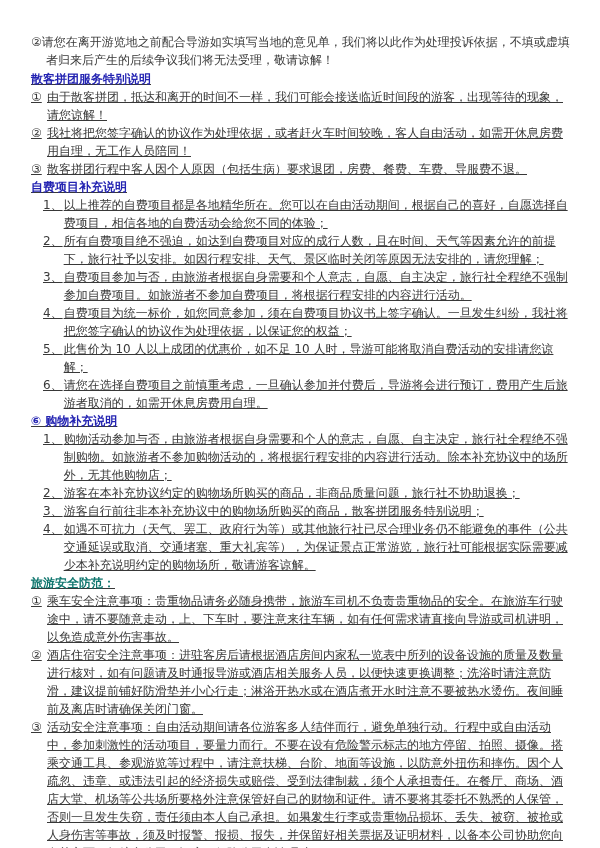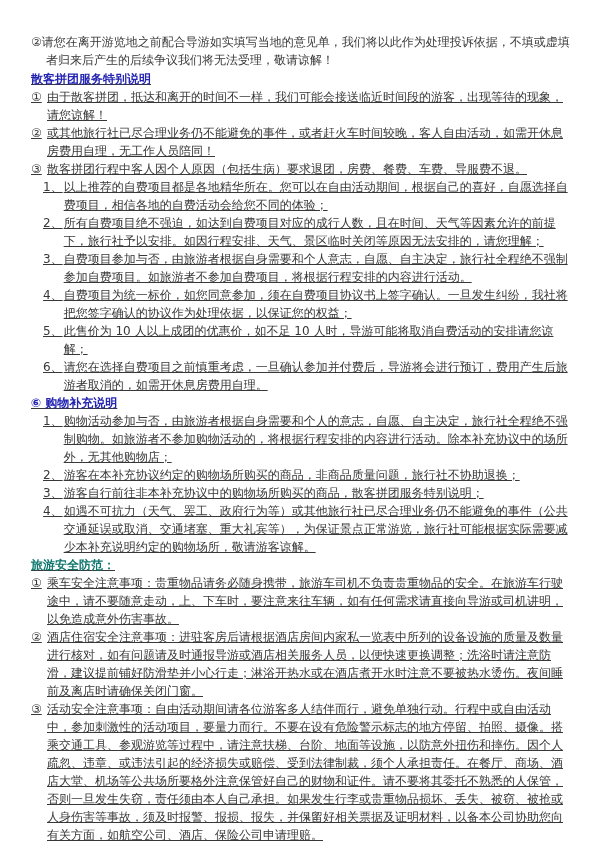--- a/index.html
+++ b/index.html
@@ -48,28 +48,29 @@
   <p class="intro">②请您在离开游览地之前配合导游如实填写当地的意见单，我们将以此作为处理投诉依据，不填或虚填者归来后产生的后续争议我们将无法受理，敬请谅解！</p>
   <div>
       <div class="section">
         <div class="heading blue">散客拼团服务特别说明</div>
         <div class="item circled">
           <span class="marker">①</span>
           <span class="itext"><span>由于散客拼团，抵达和离开的时间不一样，我们可能会接送临近时间段的游客，出现等待的现象，请您谅解！</span></span>
         </div>
         <div class="item circled">
           <span class="marker">②</span>
-          <span class="itext"><span>或其他旅行社已尽合理业务仍不能避免的事件，或者赶火车时间较晚，客人自由活动，如需开休息房费用自理，无工作人员陪同！</span></span>
+          <span class="itext"><span>我社将把您签字确认的协议作为处理依据，或者赶火车时间较晚，客人自由活动，如需开休息房费用自理，无工作人员陪同！</span></span>
         </div>
         <div class="item circled">
           <span class="marker">③</span>
           <span class="itext"><span>散客拼团行程中客人因个人原因（包括生病）要求退团，房费、餐费、车费、导服费不退。</span></span>
         </div>
       </div>
       <div class="section">
+        <div class="heading blue">自费项目补充说明</div>
         <div class="item numbered">
           <span class="marker">1、</span>
           <span class="itext"><span>以上推荐的自费项目都是各地精华所在。您可以在自由活动期间，根据自己的喜好，自愿选择自费项目，相信各地的自费活动会给您不同的体验；</span></span>
         </div>
         <div class="item numbered">
           <span class="marker">2、</span>
           <span class="itext"><span>所有自费项目绝不强迫，如达到自费项目对应的成行人数，且在时间、天气等因素允许的前提下，旅行社予以安排。如因行程安排、天气、景区临时关闭等原因无法安排的，请您理解；</span></span>
         </div>
         <div class="item numbered">
           <span class="marker">3、</span>

